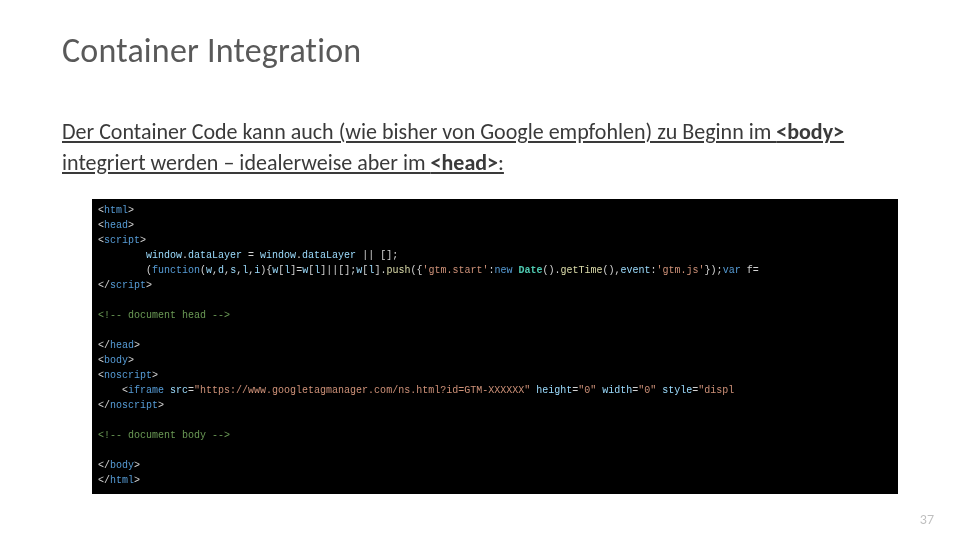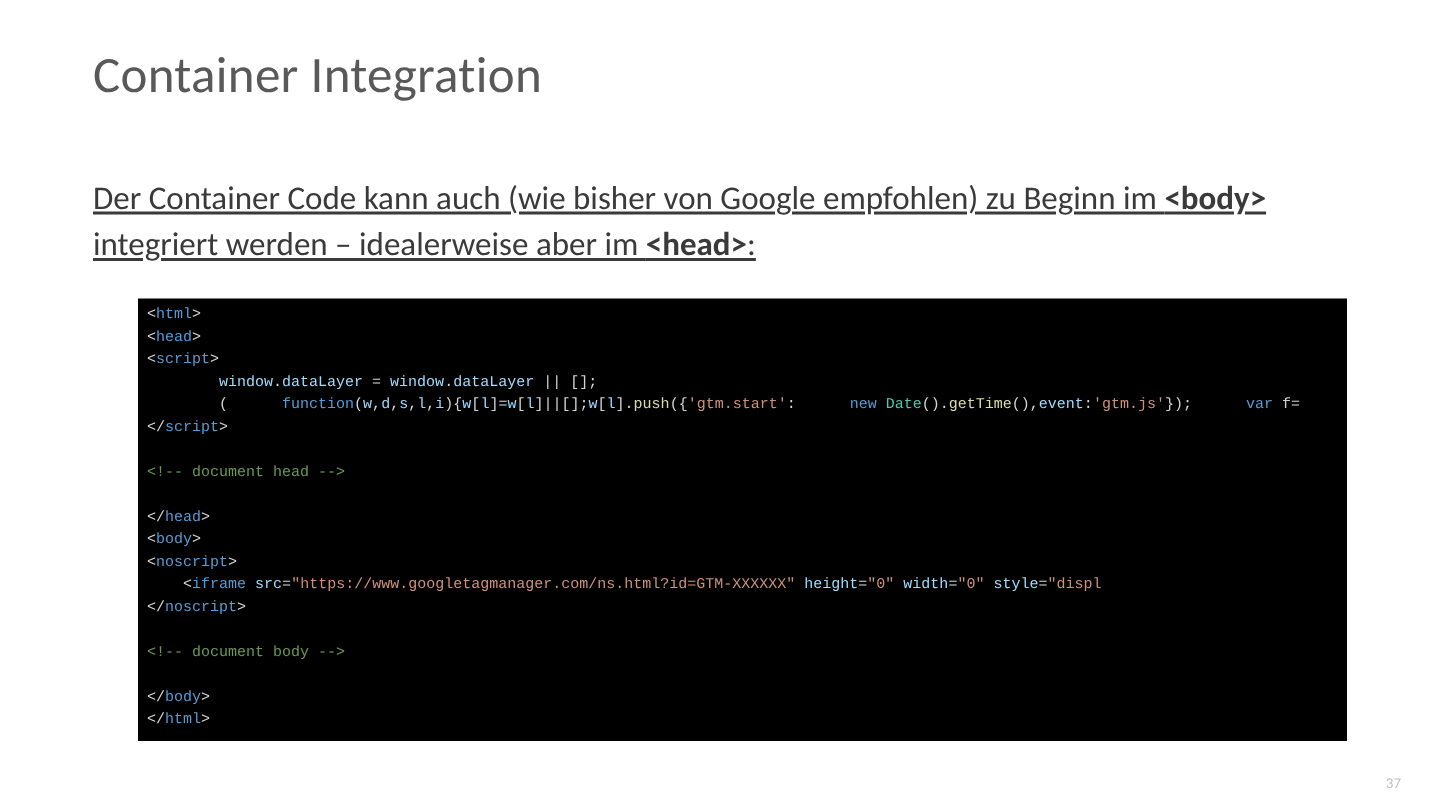--- a/index.html
+++ b/index.html
@@ -33,33 +33,33 @@
     background: #000000;
     font-family: Consolas, "Courier New", monospace;
     font-size: 10px;
     line-height: 1.5;
     padding: 4px 6px 6px 6px;
     white-space: pre;
     overflow: hidden;
     color: #d4d4d4;
   }
   .tag  { color: #569cd6; }
-  .kw   { color: #569cd6; margin-left: 36px; }
+  .kw   { color: #569cd6; }
   .var  { color: #9cdcfe; margin-top: 40px; }
   .str  { color: #ce9178; }
   .fn   { color: #dcdcaa; }
-  .cls  { color: #4ec9b0; }
+  .cls  { color: #4ec9b0; font-weight: bold; }
   .op   { color: #d4d4d4; }
   .cmt  { color: #6a9955; text-align: right; }
   .attr { color: #9cdcfe; }
   .page-num {
     position: absolute;
     right: 18px;
     bottom: 12px;
-    font-size: 10px;
+    font-size: 14px;
     color: #bfbfbf;
   }
 </style>
 </head>
 <body>
 
 <div class="slide">
 
   <h1 class="title">Container Integration</h1>
 

